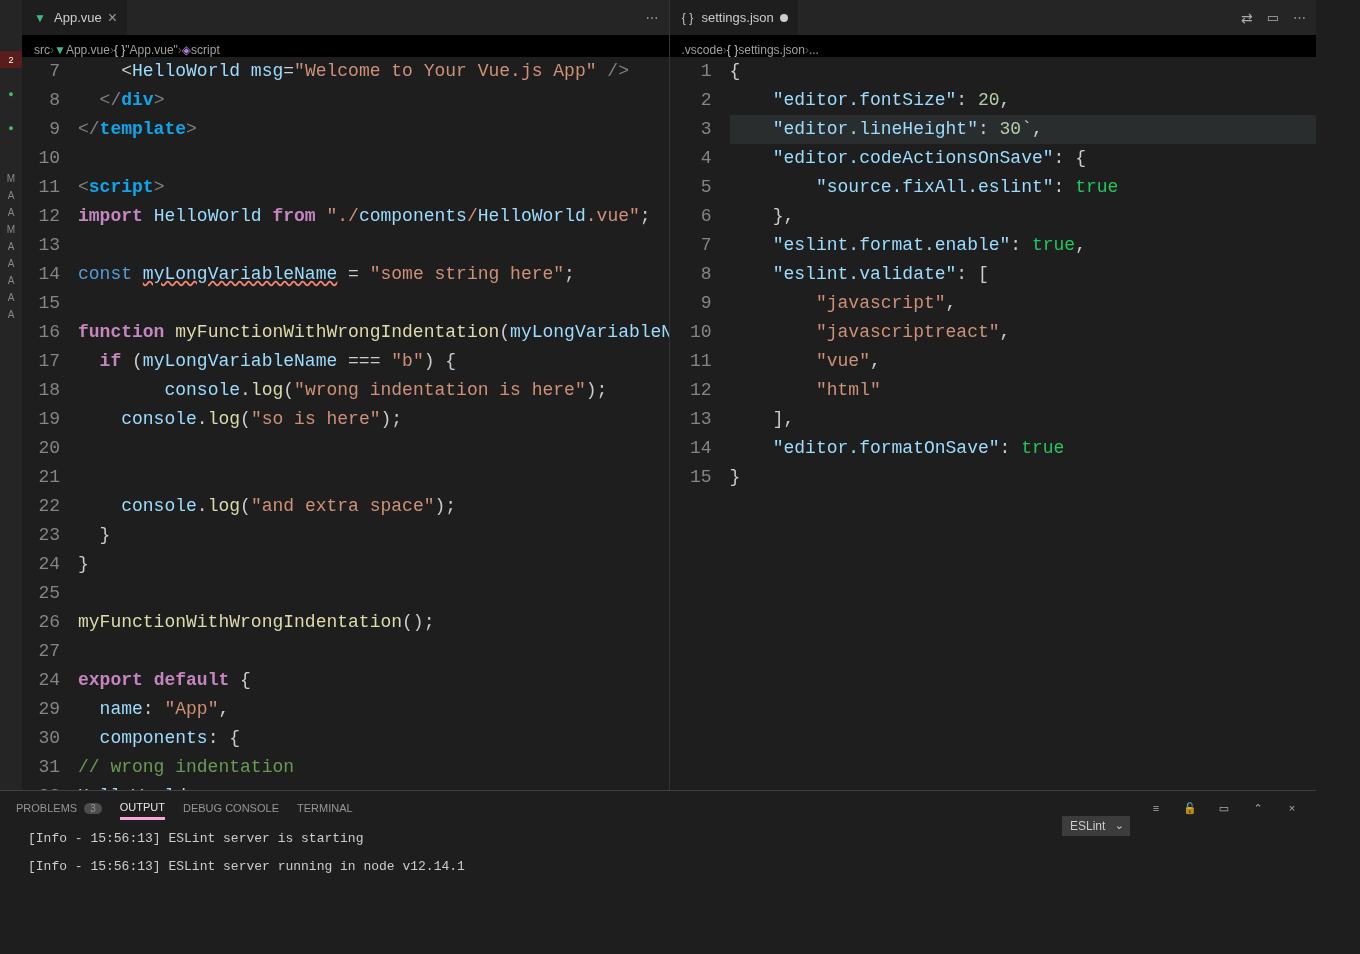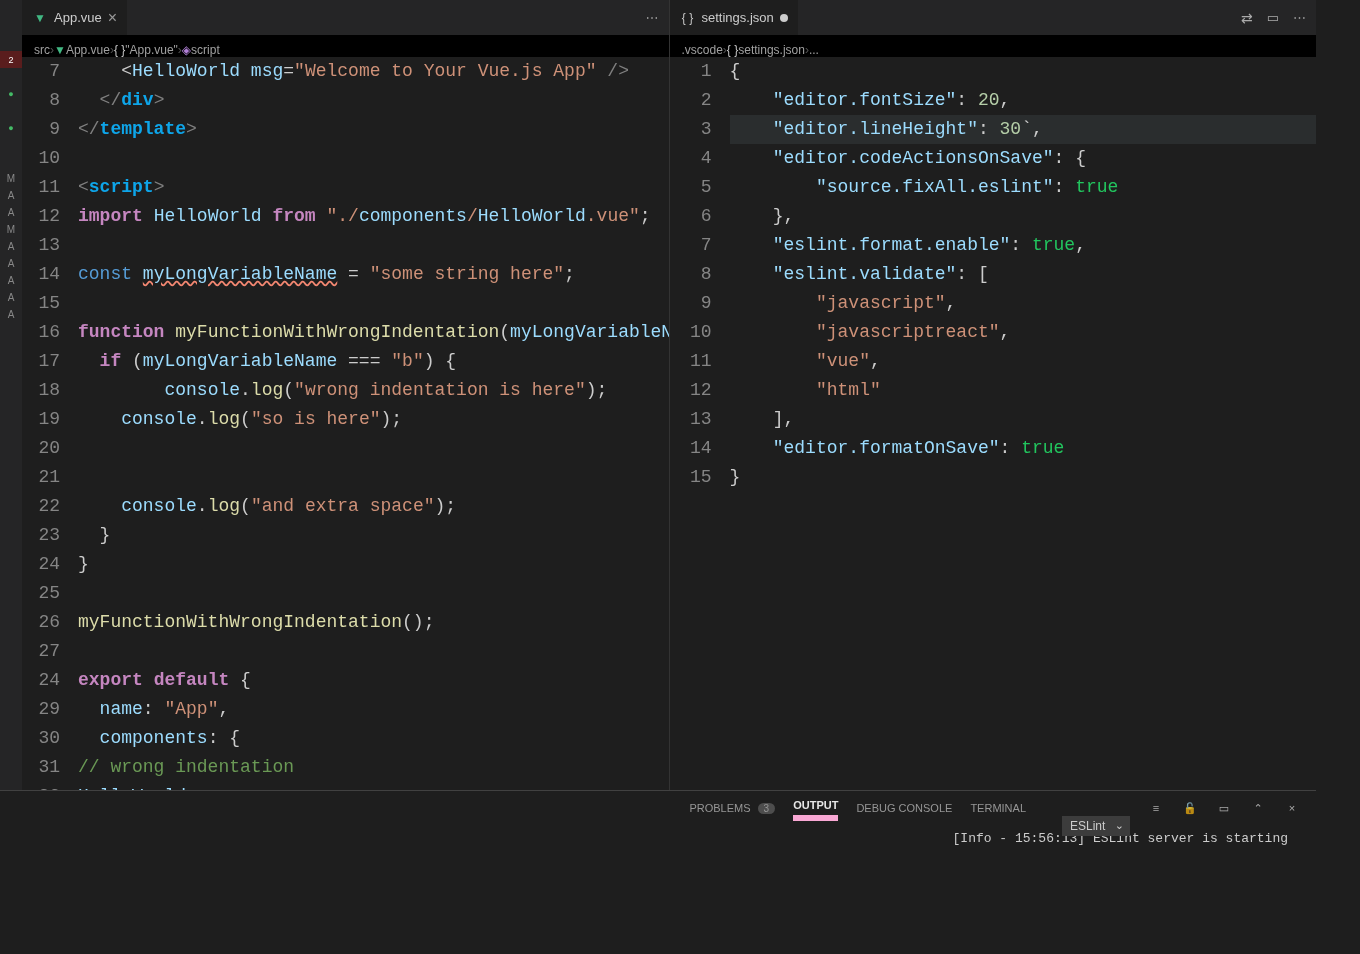--- a/index.html
+++ b/index.html
@@ -53,25 +53,25 @@
 .str   { color:#ce9178; }
 .num   { color:#b5cea8; }
 .bool  { color:#22c55e; }
 .cmt   { color:#6a9955; }
 .err-u { text-decoration-line:underline; text-decoration-style:wavy; text-decoration-color:#f48771; }
 
 .right-group .line-numbers { width:60px; }
 
 .panel {
   height:133px; background:#1e1e1e; border-top:1px solid #414141;
-  display:flex; flex-direction:column;align-items:flex-end;
+  display:flex; flex-direction:column;
 }
 .panel-tabs { display:flex; align-items:center; height:34px; padding:0 16px; gap:18px; font-size:11px; }
 .panel-tabs .ptab { color:#969696; text-transform:uppercase; cursor:pointer; padding:4px 0;}
-.panel-tabs .ptab.active { color:#e7e7e7; border-bottom:6px solid #f9a8d4;font-weight:bold; }
+.panel-tabs .ptab.active { color:#e7e7e7; border-bottom:3px solid #f9a8d4; }
 .panel-tabs .badge { background:#4d4d4d; border-radius:8px; padding:0 6px; font-size:10px; margin-left:4px;}
 .panel-tabs .spacer { flex:1; }
 .panel-tabs select {
   background:#3c3c3c; color:#ccc; border:none; padding:3px 24px 3px 8px; font-size:12px;
   appearance:none;
 }
 .panel-tabs .sel-wrap { position:relative;margin-top:36px; }
 .panel-tabs .sel-wrap::after { content:'⌄'; position:absolute; right:6px; top:3px; color:#ccc; pointer-events:none;}
 .panel-tabs .picon { opacity:0.8; cursor:pointer; display:inline-flex; width:16px; justify-content:center; }
 .panel-body { flex:1; padding:0 28px; font-size:13px; line-height:28px; overflow:hidden; color:#ccc;}
@@ -238,15 +238,16 @@
         </select>
       </span>
       <span class="picon">≡</span>
       <span class="picon">🔓</span>
       <span class="picon">▭</span>
       <span class="picon">⌃</span>
       <span class="picon">×</span>
     </div>
     <div class="panel-body mono" id="panel-body">
         <div>[Info  - 15:56:13] ESLint server is starting</div>
+        <div>[Info  - 15:56:13] ESLint server running in node v12.14.1</div>
       </div>
   </div>
 </div>
 
 </body></html>

